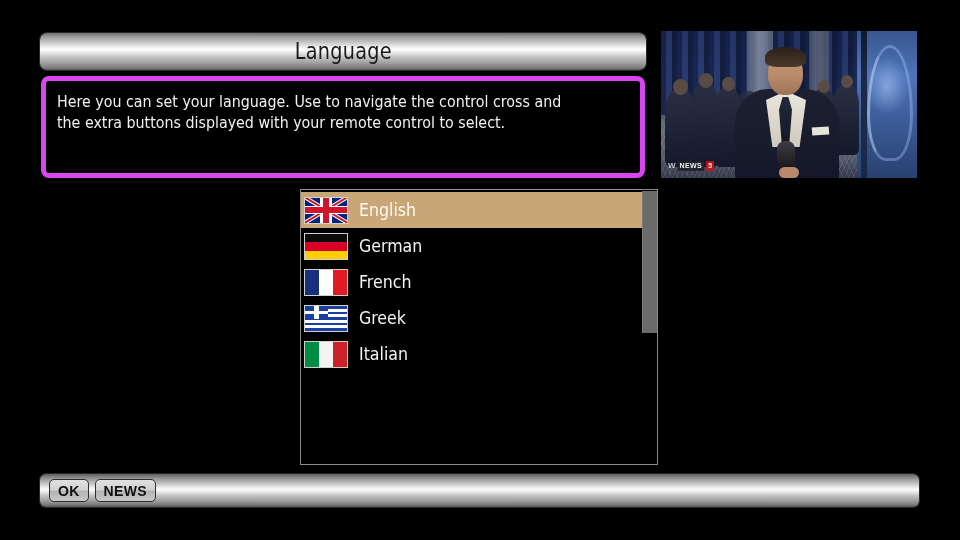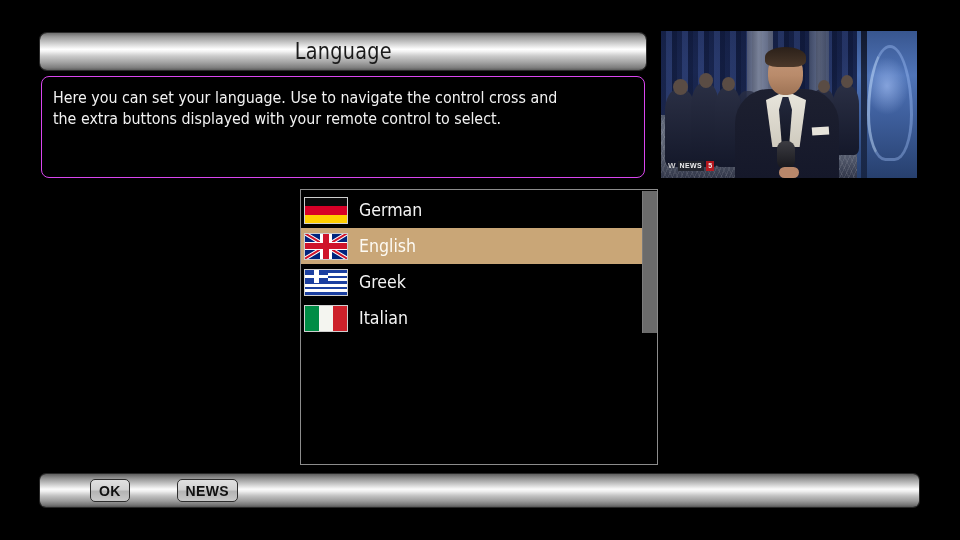--- a/index.html
+++ b/index.html
@@ -54,21 +54,21 @@
     line-height: 1;
     font-family: "DejaVu Sans Condensed", "Liberation Sans", sans-serif;
     transform: scaleX(0.93);
   }
 
   
   #help-box {
     position: absolute;
     left: 41px; top: 76px;
     width: 604px; height: 102px;
-    border: 1px solid #d946ef;
+    border: 5px solid #d946ef;
     border-radius: 8px;
     background: #000;
     box-sizing: border-box;
     padding: 10px 11px 0 11px;
   }
   #help-text {
     color: #f2f2f2;
     font-size: 16.5px;
     line-height: 21px;
     font-family: "DejaVu Sans Condensed", "Liberation Sans", sans-serif;
@@ -392,21 +392,20 @@
     background: linear-gradient(to bottom, #e0e0e0 0%, #d2d2d2 45%, #b4b4b4 55%, #c9c9c9 100%);
     color: #101010;
     font-size: 14px;
     font-weight: bold;
     font-family: "Liberation Sans", sans-serif;
     display: flex;
     align-items: center;
     justify-content: center;
     letter-spacing: 0.3px;
     box-sizing: border-box;
-    margin-left: 41px;
   }
 </style>
 </head>
 <body>
 
 <div id="screen">
 
   <div id="title-bar">
     <span id="title-text">Language</span>
   </div>
@@ -449,43 +448,49 @@
 
     <div class="vid-layer" id="vid-logo">
       <span class="logo-mark">W</span>
       <span class="logo-box">NEWS</span>
       <span class="logo-box red">5</span>
     </div>
   </div>
 
   <div id="lang-panel">
     <div id="lang-list">
-
-      <div class="lang-row">
-        <span class="flag flag-de">
-          <span class="stripes"></span>
-        </span>
-        <span class="lang-label">German</span>
-      </div>
 
       <div class="lang-row selected">
         <span class="flag flag-gb">
           <span class="stripes"></span>
           <i class="dw1"></i>
             <i class="dw2"></i>
           <i class="dr1"></i>
             <i class="dr2"></i>
           <i class="cw-v"></i>
             <i class="cw-h"></i>
           <i class="cr-v"></i>
             <i class="cr-h"></i>
         </span>
         <span class="lang-label">English</span>
       </div>
 
+      <div class="lang-row">
+        <span class="flag flag-de">
+          <span class="stripes"></span>
+        </span>
+        <span class="lang-label">German</span>
+      </div>
+
+      <div class="lang-row">
+        <span class="flag flag-fr">
+          <span class="stripes"></span>
+        </span>
+        <span class="lang-label">French</span>
+      </div>
 
       <div class="lang-row">
         <span class="flag flag-gr">
           <span class="stripes"></span>
           <span class="canton"></span>
         </span>
         <span class="lang-label">Greek</span>
       </div>
 
       <div class="lang-row">

